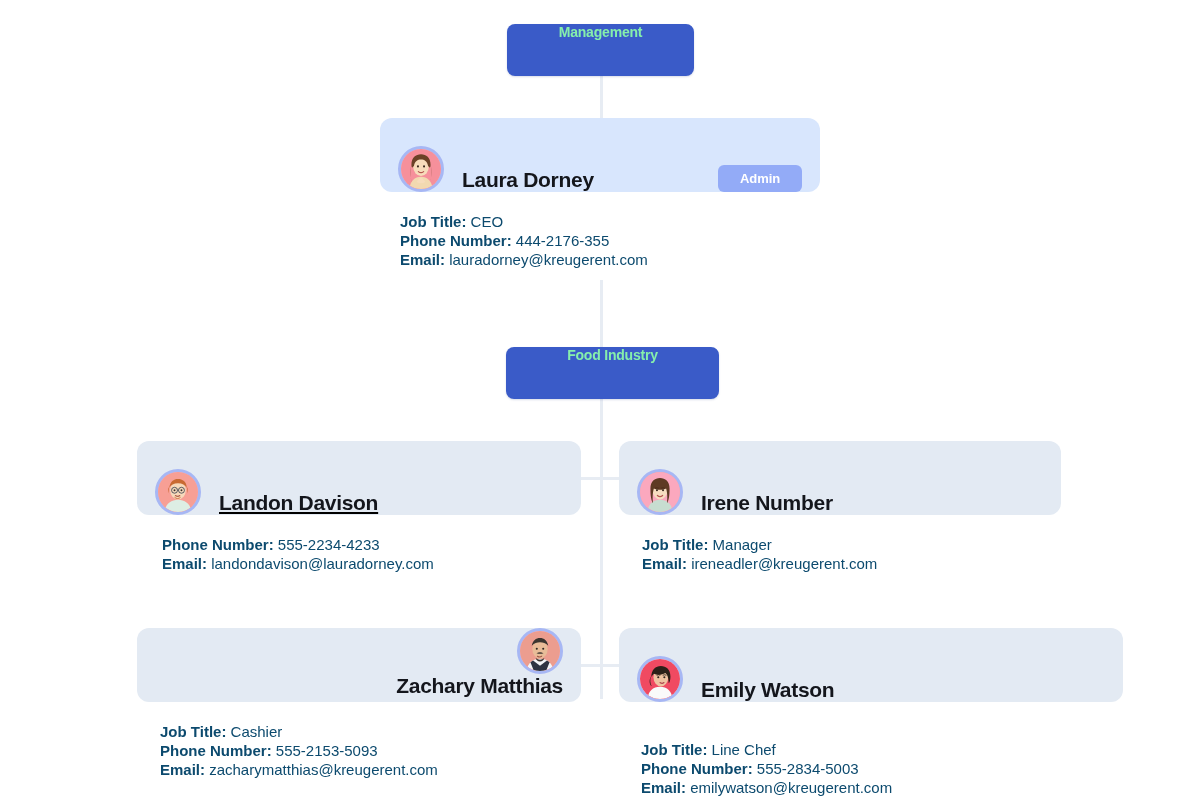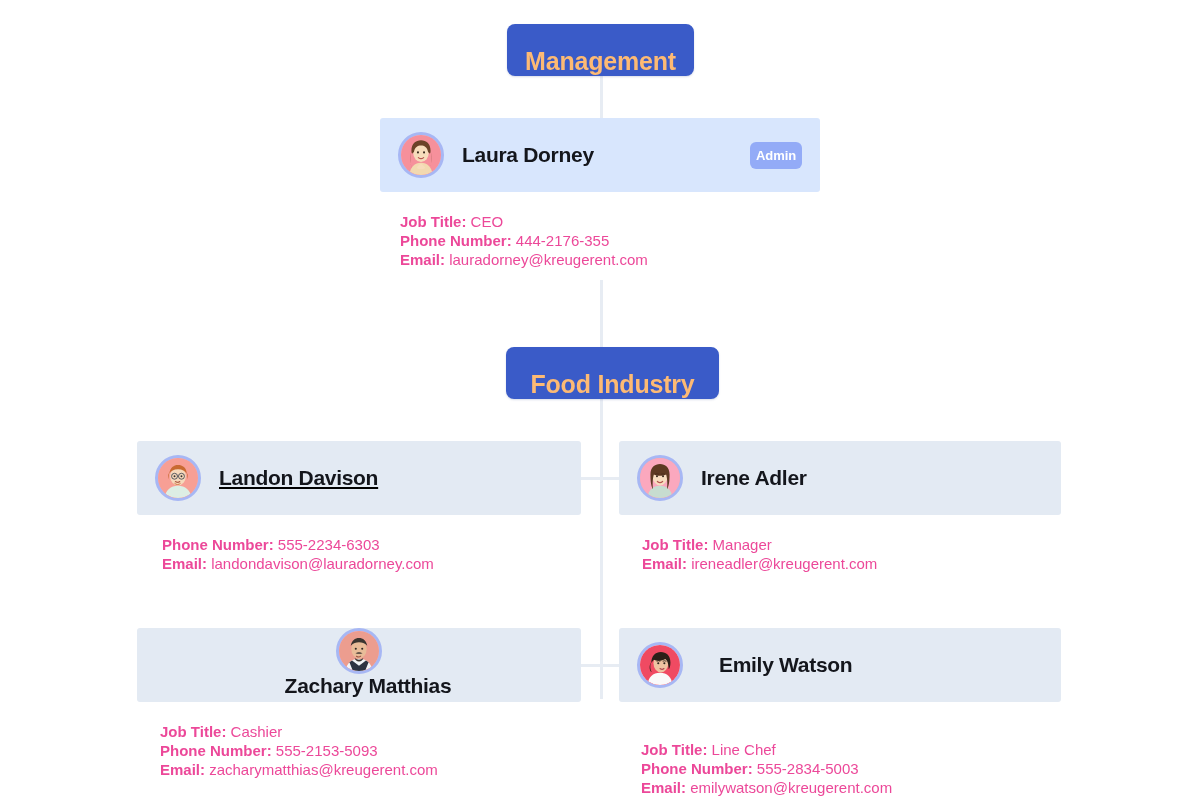--- a/index.html
+++ b/index.html
@@ -12,35 +12,35 @@
   }
   #chart { position:relative; width:1200px; height:800px; }
 
   
   .conn { position:absolute; background:#e7ecf3; }
 
   
   .dept {
     position:absolute;
     background:#3a5bc8;
-    color:#fdba74;
+    color:#86efac;
     border-radius:8px;
-    display:flex; align-items:flex-end; justify-content:center;
-    font-size:25px; font-weight:bold;
+    display:flex; align-items:flex-start; justify-content:center;
+    font-size:14px; font-weight:bold;
     letter-spacing:-0.2px;
     box-shadow:0 1px 2px rgba(40,60,130,.18);
     z-index:4;
   }
 
   
   .card {
     position:absolute;
     background:#e3eaf3;
-    border-radius:3px;
-    display:flex; align-items:center;
+    border-radius:12px;
+    display:flex; align-items:flex-end;
     padding:0 18px;
     z-index:3;
   }
   .card.highlight { background:#d8e6fd; }
 
   .avatar {
     width:46px; height:46px;
     border-radius:50%;
     flex:0 0 46px;
     border:3px solid #a7b7f4;
@@ -64,29 +64,29 @@
     white-space:nowrap;
   }
 
   .badge {
     margin-left:auto;
     background:#93abf7;
     color:#ffffff;
     font-size:13px;
     font-weight:bold;
     border-radius:6px;
-    padding:6px 6px;
+    padding:6px 22px;
     letter-spacing:-0.1px;
   }
 
   
   .details {
     position:absolute;
     font-size:15px;
-    color:#ec4899;
+    color:#0c4a6e;
     line-height:1.27;
     white-space:nowrap;
     z-index:3;
   }
   .details .row { display:block; }
   .details .lbl { font-weight:bold; }
   .details .val { font-weight:normal; }
 </style>
 </head>
 <body>
@@ -168,21 +168,21 @@
           <path d="M19 29c2 2 5 2 7 0" stroke="#c96a32" stroke-width="1" fill="none"></path>
         </svg>
       </div>
     </div>
     <span class="person-name">Landon Davison</span>
   </div>
 
   <div class="details" style="left:162px; top:535px;">
     <span class="row">
       <span class="lbl">Phone Number: </span>
-      <span class="val">555-2234-6303</span>
+      <span class="val">555-2234-4233</span>
     </span>
     <span class="row">
       <span class="lbl">Email: </span>
       <span class="val">landondavison@lauradorney.com</span>
     </span>
   </div>
 
   <div class="card" style="left:619px; top:441px; width:442px; height:74px;">
     <div class="avatar">
       <div class="face">
@@ -192,21 +192,21 @@
           <ellipse cx="23" cy="21" rx="8.5" ry="10.5" fill="#f7ddc0"></ellipse>
           <path d="M12 19c0-8 5-12 11-12s11 4 11 12c0 9-1 14-3 17 1-8 0-14-1-17-3 2-11 2-14 0-1 3-2 9-1 17-2-3-3-8-3-17z" fill="#5e3a23"></path>
           <circle cx="19.5" cy="21" r="1.2" fill="#3a2a20"></circle>
           <circle cx="26.5" cy="21" r="1.2" fill="#3a2a20"></circle>
           <path d="M20 27q3 2.5 6 0" stroke="#b5564f" stroke-width="1.4" fill="none" stroke-linecap="round"></path>
           <path d="M17.5 18.5q2-1 4 0" stroke="#4a2d1b" stroke-width="0.9" fill="none" stroke-linecap="round"></path>
           <path d="M24.5 18.5q2-1 4 0" stroke="#4a2d1b" stroke-width="0.9" fill="none" stroke-linecap="round"></path>
         </svg>
       </div>
     </div>
-    <span class="person-name">Irene Adler</span>
+    <span class="person-name">Irene Number</span>
   </div>
 
   <div class="details" style="left:642px; top:535px;">
     <span class="row">
       <span class="lbl">Job Title: </span>
       <span class="val">Manager</span>
     </span>
     <span class="row">
       <span class="lbl">Email: </span>
       <span class="val">ireneadler@kreugerent.com</span>
@@ -241,21 +241,21 @@
     <span class="row">
       <span class="lbl">Phone Number: </span>
       <span class="val">555-2153-5093</span>
     </span>
     <span class="row">
       <span class="lbl">Email: </span>
       <span class="val">zacharymatthias@kreugerent.com</span>
     </span>
   </div>
 
-  <div class="card" style="left:619px; top:628px; width:442px; height:74px;gap:18px;">
+  <div class="card" style="left:619px; top:628px; width:504px; height:74px;">
     <div class="avatar">
       <div class="face">
         <svg viewBox="0 0 46 46" preserveAspectRatio="xMidYMid slice">
           <rect width="46" height="46" fill="#f04a62"></rect>
           <path d="M9 46c0-9 6-14 14-14s14 5 14 14z" fill="#fafafa"></path>
           <ellipse cx="24" cy="21" rx="8.5" ry="10.5" fill="#efc3a2"></ellipse>
           <path d="M13 21c0-9 5-13 11-13s11 4 11 12c0 4-1 7-2 8 0-7-2-11-4-12-3 2-9 3-13 1-1 1-2 2-3 4z" fill="#2b2018"></path>
           <path d="M12.5 20c-1 4-1 8 1 11-3-1-3-8-1-11z" fill="#2b2018"></path>
           <circle cx="21" cy="21" r="1.2" fill="#2e2620"></circle>
           <circle cx="28" cy="21" r="1.2" fill="#2e2620"></circle>

